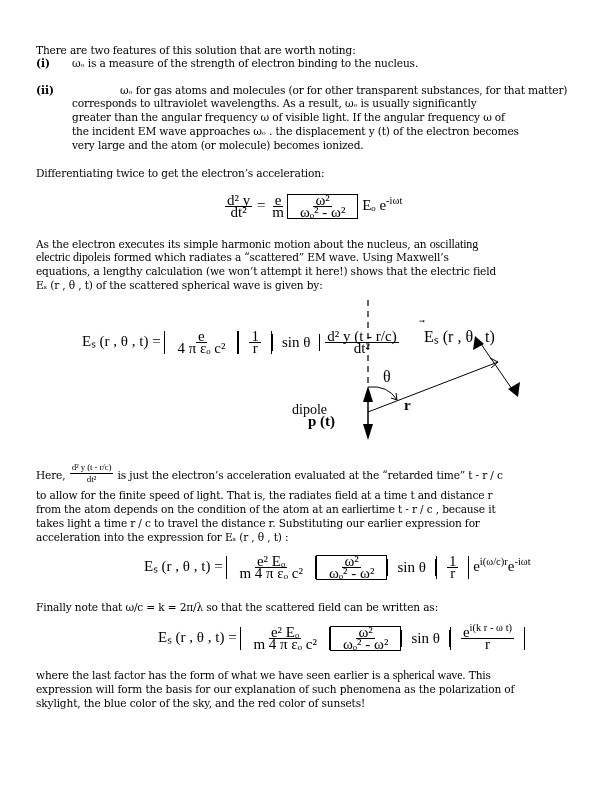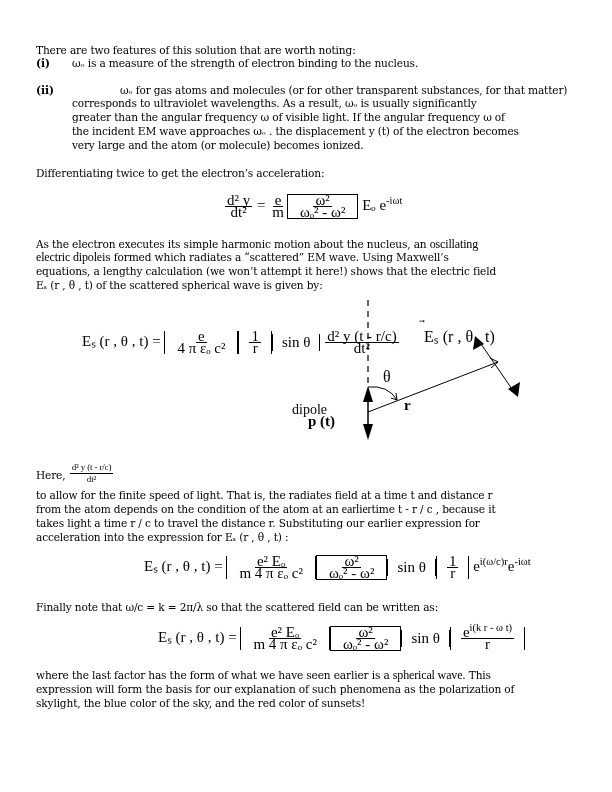--- a/index.html
+++ b/index.html
@@ -96,20 +96,21 @@
 <div class="eq" style="left:404px;top:397px;font-size:15px;font-weight:bold;">r</div>
 <div class="eq" style="left:292px;top:402px;font-size:14px;">dipole</div>
 <div class="eq" style="left:308px;top:413px;font-size:15px;font-weight:bold;">p (t)</div>
 
 <div class="t" style="left:36px;top:464px;">
   <span>Here,</span>
   <span class="frac eq" style="position:relative;font-size:9px;top:-2px;">
       <span class="num">d² y (t - r/c)</span>
       <span class="den">dt²</span>
     </span>
+  <span> is just the electron’s acceleration evaluated at the “retarded time” t - r / c</span>
 </div>
 <div class="t" style="left:36px;top:489px;">to allow for the finite speed of light.  That is, the radiates field at a time t and distance r</div>
 <div class="t" style="left:36px;top:503px;"><span>from the atom depends on the condition of the atom at an </span><span class="em">earlier</span><span>time  t - r / c  , because it</span></div>
 <div class="t" style="left:36px;top:517px;">takes light a time   r / c  to travel the distance  r.  Substituting our earlier expression for</div>
 <div class="t" style="left:36px;top:531px;">acceleration into the expression for Eₛ (r , θ , t) :</div>
 
 <div class="eq" style="left:144px;top:555px;">
   <span>Eₛ (r , θ , t)  =</span>
   <span class="brk">
       <span class="frac">

